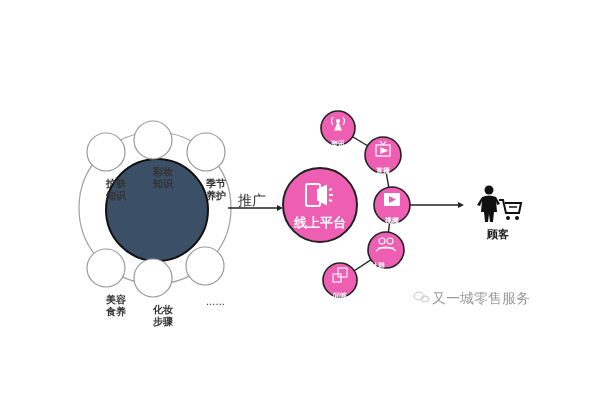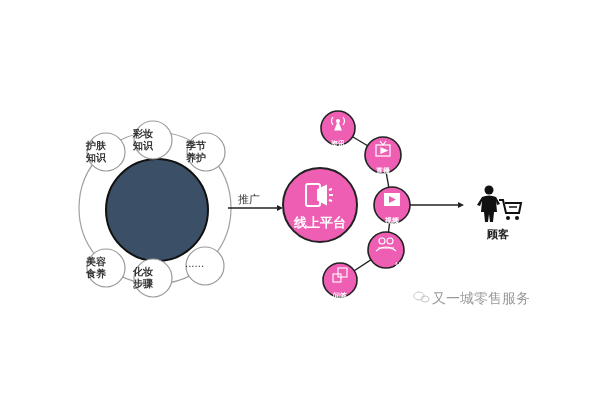--- a/index.html
+++ b/index.html
@@ -1,27 +1,27 @@
 <!DOCTYPE html>
 <html><head>
 <meta charset="utf-8">
 <style>
   html, body { margin: 0; padding: 0; background: #ffffff; }
   body { width: 600px; height: 400px; position: relative; overflow: hidden;
          font-family: "DejaVu Sans", sans-serif; }
   svg { position: absolute; left: 0; top: 0; }
-  .small-node-text { position: absolute; width: 40px; text-align: left;
-      font-size: 10px; line-height: 12px; font-weight: bold; color: #333; }
+  .small-node-text { position: absolute; width: 40px; text-align: right;
+      font-size: 10px; line-height: 12px; font-weight: bold; color: #333; margin-top: 38px; }
   .core-text { position: absolute; width: 104px; text-align: center; color: #ffffff;
       font-size: 22px; line-height: 26px; font-weight: bold; }
   .pink-label { position: absolute; width: 40px; text-align: center; color: #fff;
       font-size: 7px; font-weight: bold; margin-top: 6px; }
   .platform-label { position: absolute; width: 80px; text-align: center; color: #fff;
       font-size: 13px; font-weight: bold; }
-  .edge-label { position: absolute; font-size: 11px; color: #333; }
+  .edge-label { position: absolute; font-size: 14px; color: #333; }
   .customer-label { position: absolute; width: 50px; text-align: center;
       font-size: 11px; font-weight: bold; color: #222; }
   .watermark { position: absolute; font-size: 14px; color: #9a9a9a; }
 </style>
 </head>
 <body>
 
 <svg width="600" height="400" viewBox="0 0 600 400">
 
   <circle cx="155" cy="208" r="76" fill="none" stroke="#a0a0a0" stroke-width="1.2"></circle>
@@ -137,18 +137,18 @@
   <div>......</div>
 </div>
 
 <div class="edge-label" style="left:238px; top:192px;">推广</div>
 
 <div class="platform-label" style="left:280px; top:214px;font-family:Liberation Mono, monospace;">线上平台</div>
 
 <div class="pink-label" style="left:318px; top:133px;">资讯</div>
 <div class="pink-label" style="left:363px; top:160px;">直播</div>
 <div class="pink-label" style="left:372px; top:210px;">视频</div>
-<div class="pink-label" style="left:382px; top:255px;">社群</div>
+<div class="pink-label" style="left:358px; top:255px;">社群</div>
 <div class="pink-label" style="left:320px; top:285px;">问答</div>
 
 <div class="customer-label" style="left:473px; top:227px;">顾客</div>
 
 <div class="watermark" style="left:432px; top:290px;">又一城零售服务</div>
 
 </body></html>

